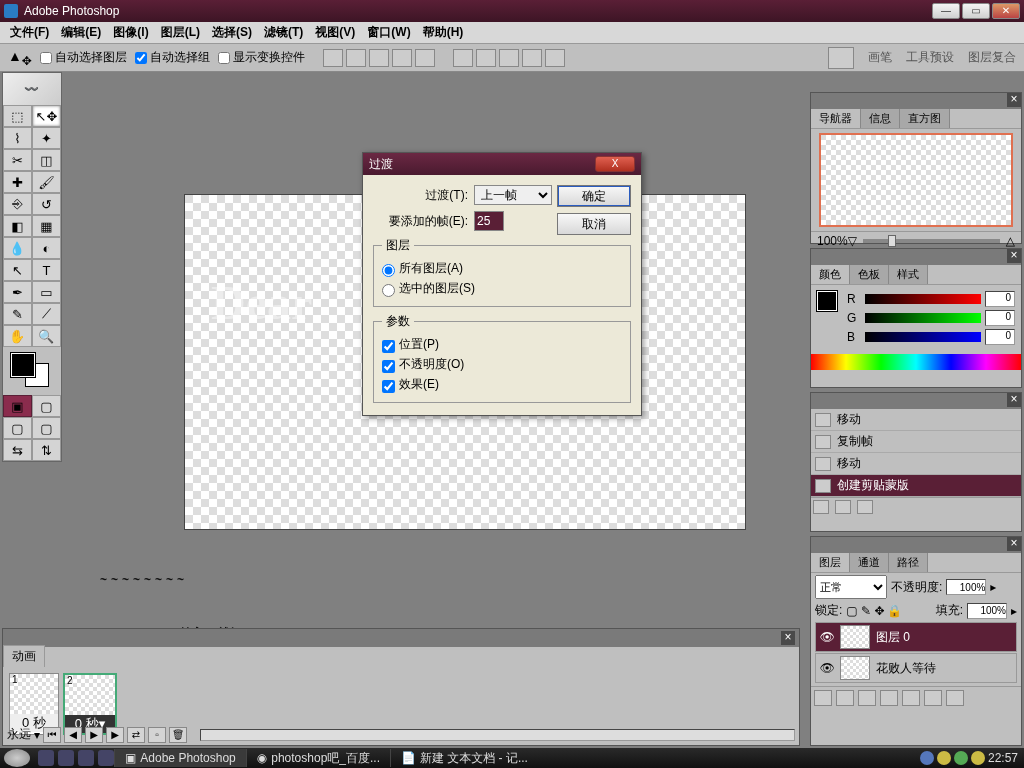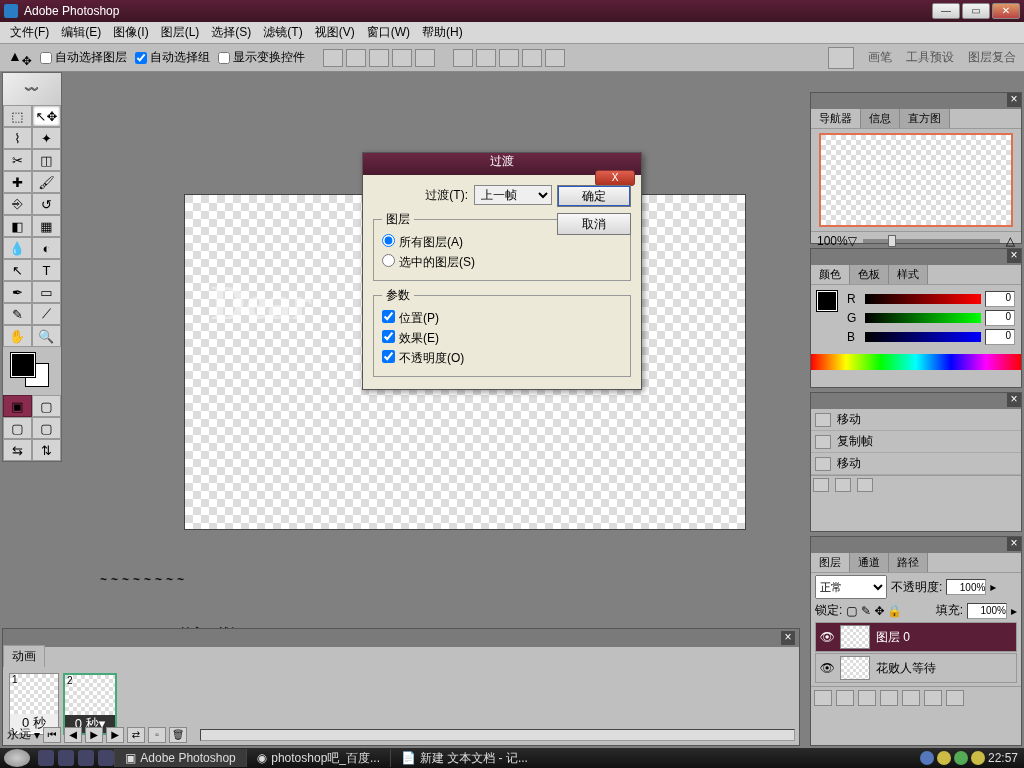--- a/index.html
+++ b/index.html
@@ -6,21 +6,21 @@
 body { width: 1024px; height: 768px; overflow: hidden; background: #808080; position: relative; }
 
 
 .titlebar { height: 22px; background: linear-gradient(#5a1f36,#3d1525); display: flex; align-items: center; color: #fff; padding: 0 4px; }
 .titlebar .icon-app { width: 14px; height: 14px; background: #2a7cc4; margin-right: 6px; border-radius: 2px; }
 .titlebar .win-controls { margin-left: auto; display: flex; gap: 2px; }
 .titlebar .win-btn { width: 28px; height: 16px; border: 1px solid #888; background: linear-gradient(#f4f4f4,#d0d0d0); border-radius: 2px; font-size: 10px; text-align: center; line-height: 13px; color: #333; }
 .titlebar .win-btn.close { background: linear-gradient(#d96,#b44); color: #fff; }
 
 
-.menubar { height: 22px; background: #d8d8d8; border-bottom: 1px solid #999; display: flex; align-items: center; padding: 0 4px; }
+.menubar { height: 22px; background: #d8d8d8; border-bottom: 1px solid #999; display: flex; align-items: center; padding: 0 4px; font-weight: bold; }
 .menubar span { padding: 2px 6px; cursor: default; }
 
 
 .optbar { height: 28px; background: #bfbfbf; border-bottom: 1px solid #888; display: flex; align-items: center; padding: 0 8px; gap: 8px; }
 .optbar .arrow { font-size: 14px; }
 .optbar .chk { display: inline-flex; align-items: center; gap: 3px; }
 .optbar input[type=checkbox] { width: 12px; height: 12px; }
 .optbar .iconset { display: flex; gap: 3px; margin-left: 10px; }
 .optbar .ib { width: 20px; height: 18px; background: #ccc; border: 1px solid #888; }
 .optbar .right { margin-left: auto; display: flex; gap: 14px; align-items: center; }
@@ -94,30 +94,30 @@
 .layers .lthumb { width: 30px; height: 24px; background: repeating-conic-gradient(#fff 0 25%,#ddd 0 50%) 0 0/6px 6px; border: 1px solid #888; margin-right: 6px; }
 .layers .ftr { display: flex; gap: 4px; padding: 3px; border-top: 1px solid #999; }
 .layers .ftr .b { width: 18px; height: 16px; background: #ccc; border: 1px solid #888; }
 
 
 .canvas { position: absolute; top: 194px; left: 184px; width: 562px; height: 336px; border: 1px solid #444; background: repeating-conic-gradient(#fff 0 25%,#ddd 0 50%) 0 0/16px 16px; }
 .canvas .ghost { position: absolute; top: 80px; left: 26px; color: #fff; font-size: 48px; font-weight: bold; opacity: 0.45; font-family: Georgia,serif; }
 
 
 .dlg { position: absolute; top: 152px; left: 362px; width: 280px; background: #ece9d8; border: 1px solid #555; box-shadow: 2px 2px 6px rgba(0,0,0,0.4); }
-.dlg .thdr { height: 22px; background: linear-gradient(#6b2843,#4a1a2f); color: #fff; display: flex; align-items: center; padding: 0 6px; flex-direction: column; }
+.dlg .thdr { height: 22px; background: linear-gradient(#6b2843,#4a1a2f); color: #fff; display: flex; align-items: center; padding: 0 6px; }
 .dlg .thdr .x { margin-left: auto; width: 40px; height: 16px; background: linear-gradient(#e06050,#b03020); border: 1px solid #833; border-radius: 3px; text-align: center; line-height: 14px; color: #fff; font-size: 10px; }
 .dlg .body { padding: 10px 10px 12px 10px; position: relative; }
 .dlg .frow { display: flex; align-items: center; margin-bottom: 6px; }
 .dlg .frow label { width: 95px; text-align: right; margin-right: 6px; }
 .dlg .frow select, .dlg .frow input[type=text] { height: 20px; border: 1px solid #888; padding: 0 2px; }
 .dlg .frow input[type=text] { width: 30px; background: #5a1f36; color: #fff; }
 .dlg fieldset { border: 1px solid #999; margin-top: 6px; padding: 6px 8px; }
 .dlg fieldset legend { padding: 0 4px; }
-.dlg .radio, .dlg .check { display: flex; align-items: flex-start; gap: 4px; margin-bottom: 3px; }
+.dlg .radio, .dlg .check { display: flex; align-items: flex-end; gap: 4px; margin-bottom: 3px; }
 .dlg .btns { position: absolute; top: 10px; right: 10px; display: flex; flex-direction: column; gap: 6px; }
 .dlg .btns button { width: 74px; height: 22px; border: 1px solid #777; background: linear-gradient(#f8f8f8,#d8d8d8); }
 .dlg .btns button.primary { box-shadow: 0 0 0 1px #2a5cbf inset; }
 
 
 .annot { position: absolute; top: 542px; left: 100px; font-size: 46px; font-family: "STKaiti","KaiTi",serif; font-weight: bold; color: #111; }
 .annot .wave { letter-spacing: 4px; }
 
 
 .taskbar { position: absolute; bottom: 0; left: 0; right: 0; height: 20px; background: linear-gradient(#2a2a2a,#111); display: flex; align-items: center; color: #ddd; font-size: 11px; }
@@ -243,44 +243,48 @@
   </div>
   <div class="body">
     <div class="btns">
       <button class="primary">确定</button>
       <button>取消</button>
     </div>
     <div class="frow">
       <label>过渡(T):</label>
       <select style="width:78px"><option>上一帧</option></select>
     </div>
+    <div class="frow">
+      <label>要添加的帧(E):</label>
+      <input type="text" value="25" style="">
+    </div>
     <fieldset>
       <legend>图层</legend>
       <label class="radio">
           <input type="radio" name="lyr" checked="" style="">
           <span>所有图层(A)</span>
         </label>
       <label class="radio">
           <input type="radio" name="lyr" style="">
           <span>选中的图层(S)</span>
         </label>
     </fieldset>
     <fieldset>
       <legend>参数</legend>
       <label class="check">
           <input type="checkbox" checked="" style="">
           <span>位置(P)</span>
         </label>
       <label class="check">
           <input type="checkbox" checked="" style="">
-          <span>效果(E)</span>
+          <span>不透明度(O)</span>
         </label>
       <label class="check">
           <input type="checkbox" checked="" style="">
-          <span>不透明度(O)</span>
+          <span>效果(E)</span>
         </label>
     </fieldset>
   </div>
 </div>
 
 <div class="annot">
   <span class="wave">~~~~~~~~</span><br>
   &nbsp;&nbsp;&nbsp;&nbsp;&nbsp;&nbsp;&nbsp;<span>输入25就好。。</span>
 </div>
 
@@ -348,20 +352,24 @@
         <span>移动</span>
       </div>
     <div class="item">
         <div class="ico"></div>
         <span>复制帧</span>
       </div>
     <div class="item">
         <div class="ico"></div>
         <span>移动</span>
       </div>
+    <div class="item active">
+        <div class="ico"></div>
+        <span>创建剪贴蒙版</span>
+      </div>
   </div>
   <div class="bar">
       <div class="b"></div>
       <div class="b"></div>
       <div class="b"></div>
     </div>
 </div>
 
 <div class="rpanel layers" style="top:536px;height:210px">
   <div class="hdr">

